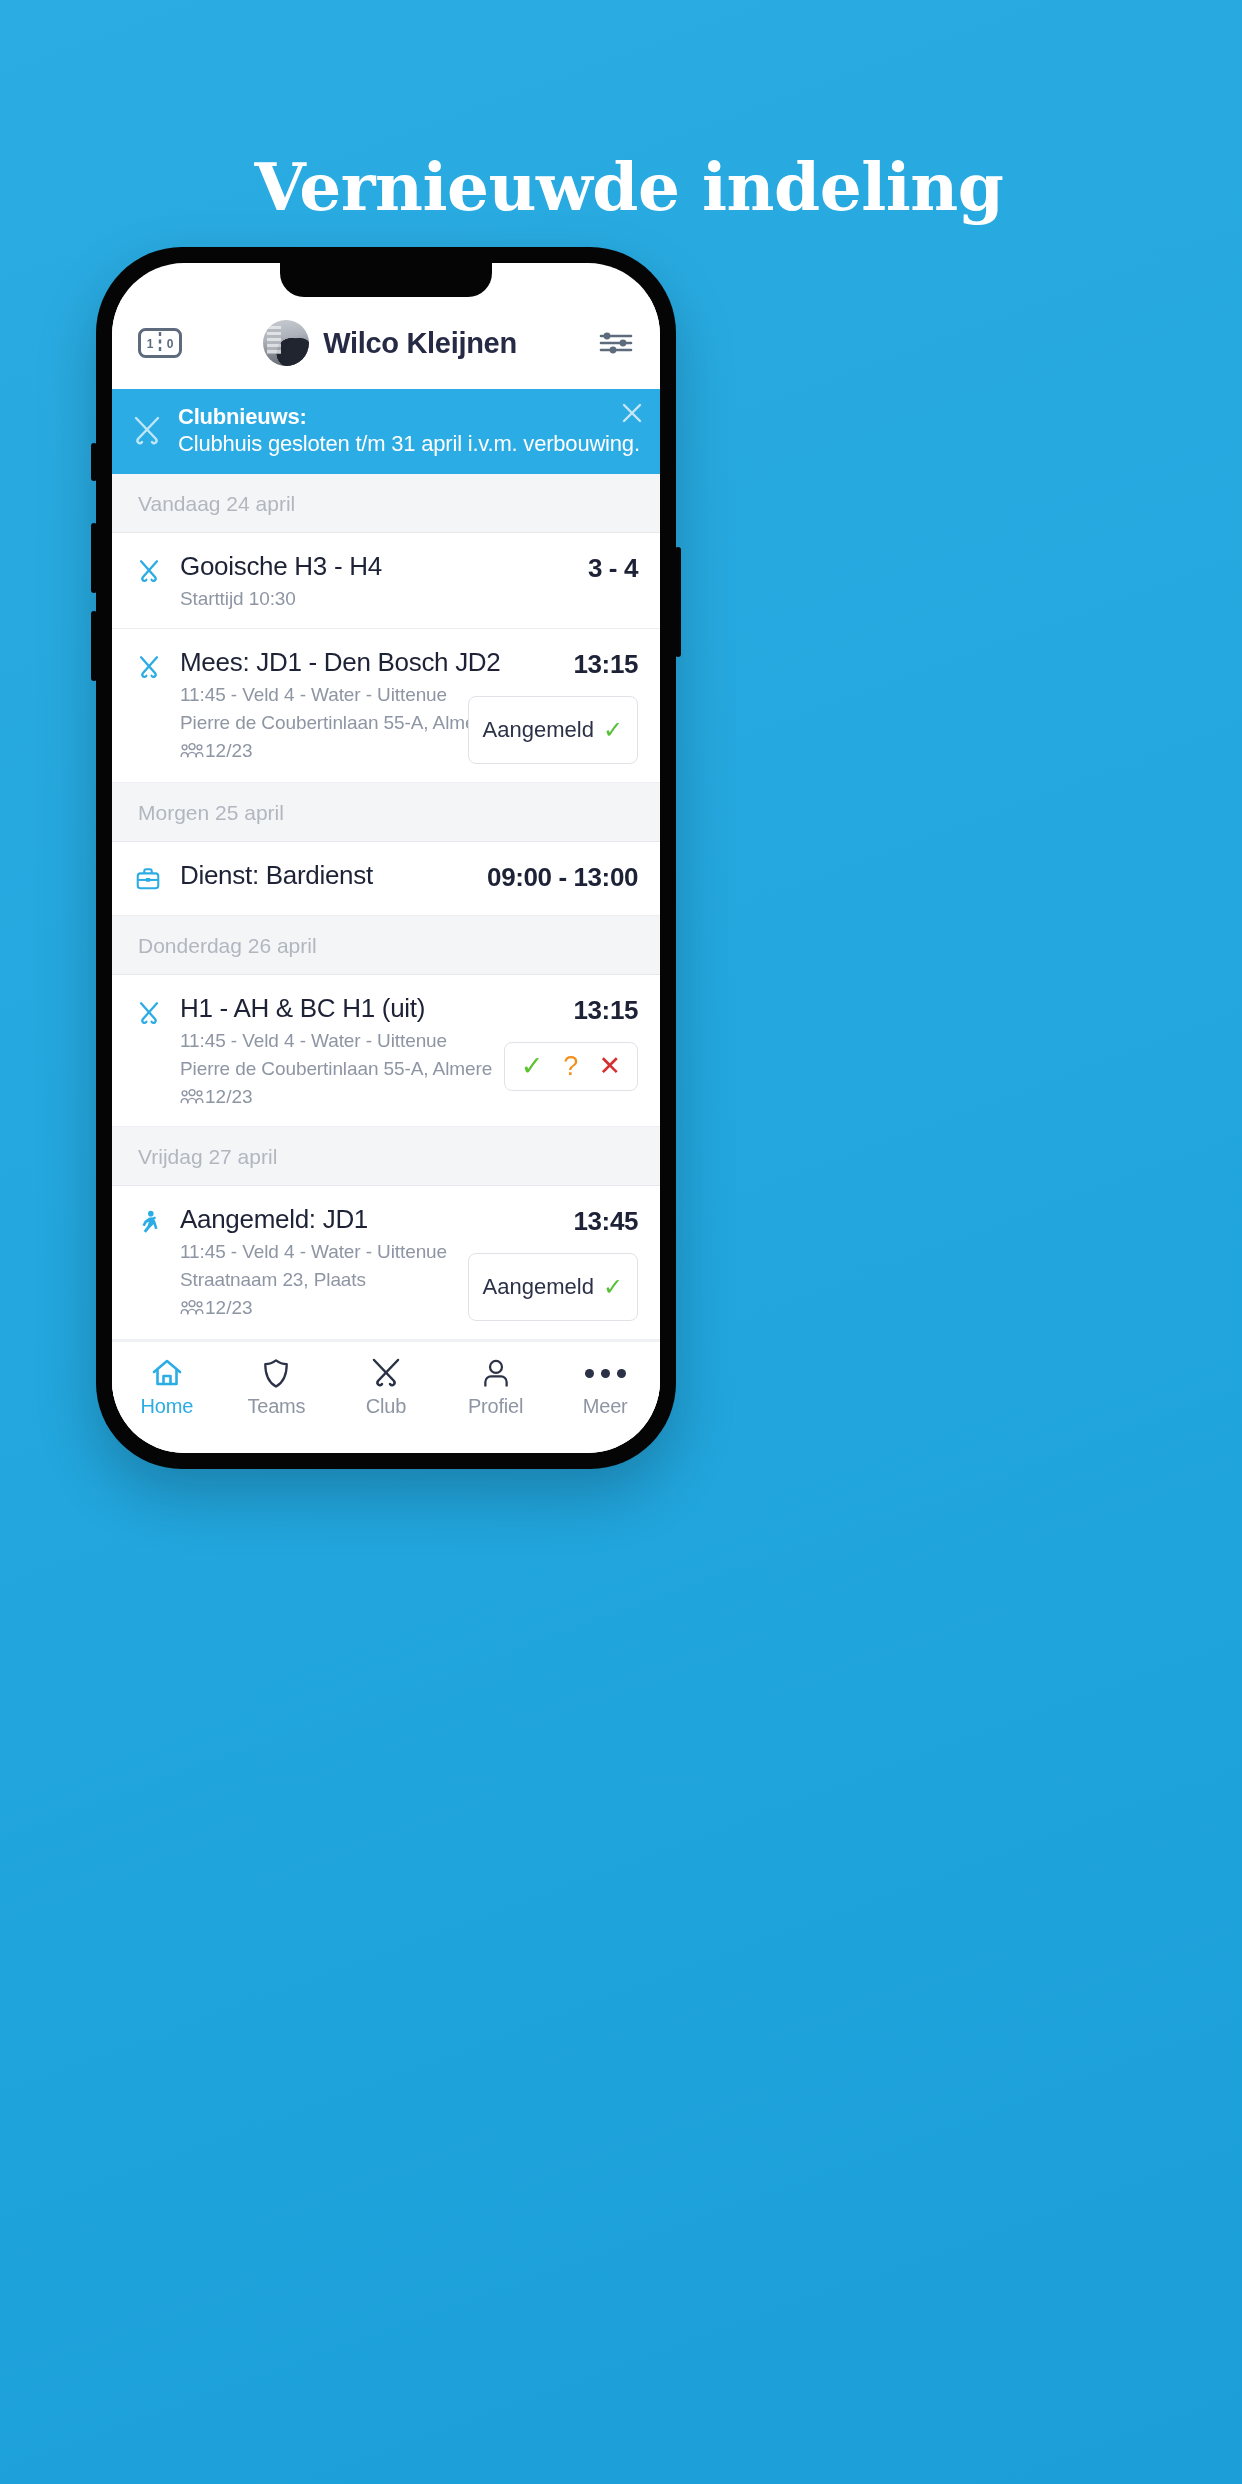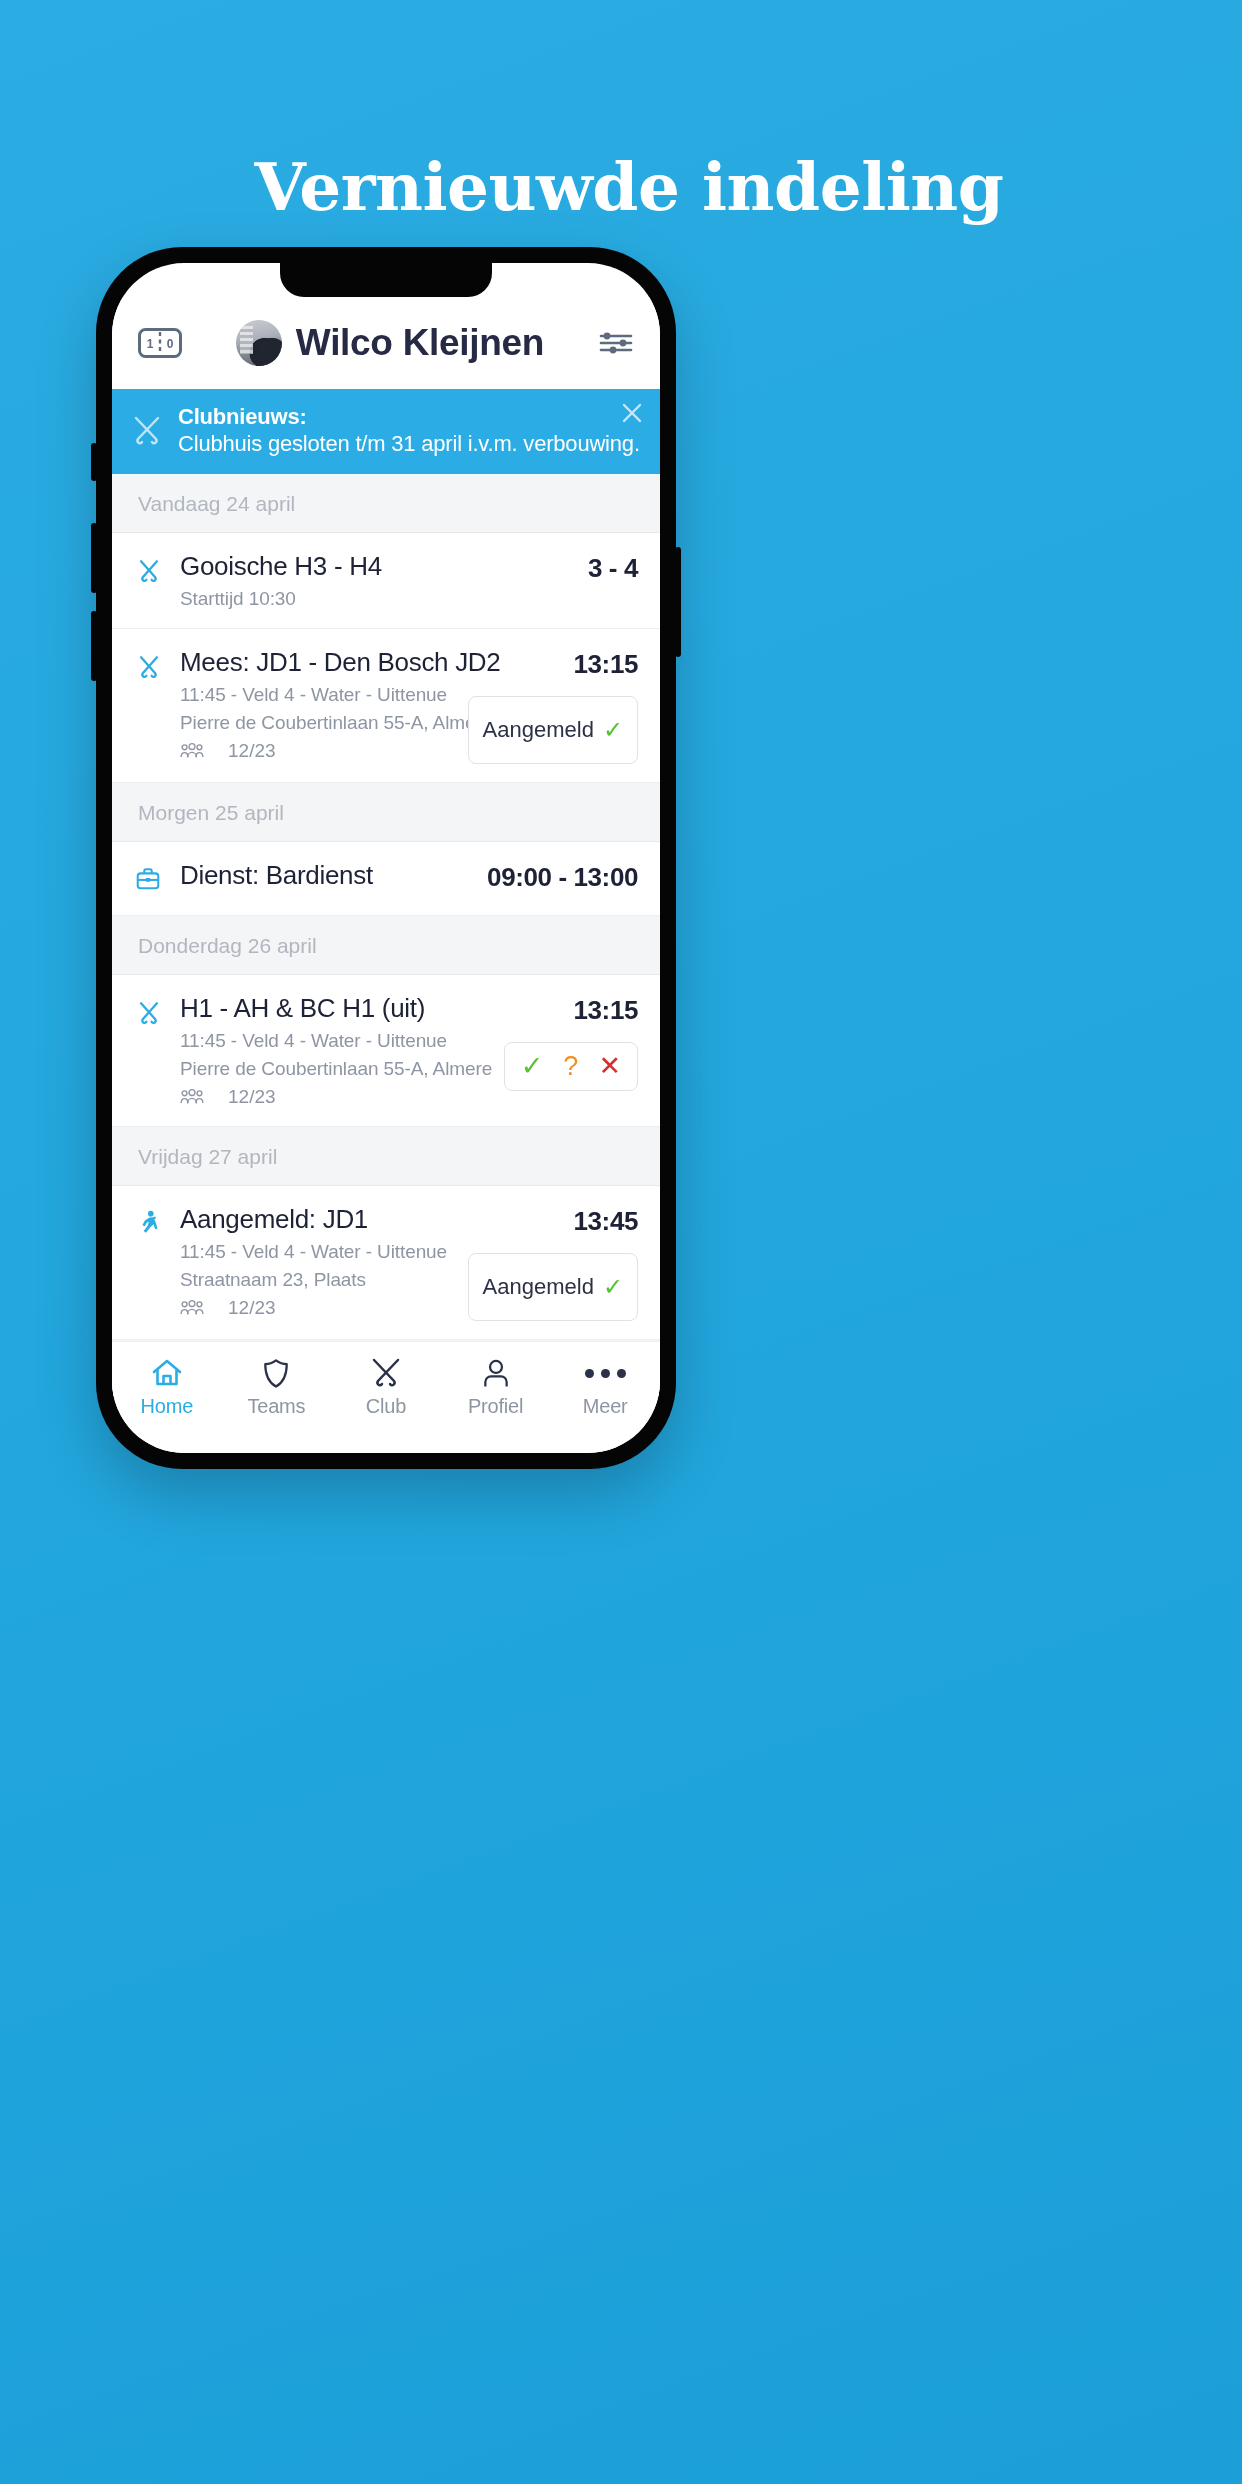--- a/index.html
+++ b/index.html
@@ -92,21 +92,21 @@
     position:absolute; left:8%; top:12%; width:30%; height:62%;
     background: repeating-linear-gradient(180deg,#e7e9ec 0 3px,#b4b8bf 3px 6px);
     opacity:.85;
   }
   .avatar::after {
     content:"";
     position:absolute; left:48%; top:40%; width:60%; height:70%;
     background:#20252f; border-radius:46% 46% 0 0;
   }
   .user-name {
-    font-size: 37px;
+    font-size: 29px;
     font-weight: bold;
     color: #262a45;
     letter-spacing: -0.3px;
     white-space: nowrap;
   }
   .sliders-icon { width: 36px; height: 30px; flex: 0 0 auto; }
 
   
   .banner {
     background: #2cace4;
@@ -153,21 +153,21 @@
     white-space: nowrap;
   }
   .event-sub {
     font-size: 19px;
     color: #8e95a3;
     margin-top: 6px;
     letter-spacing: -0.1px;
     white-space: nowrap;
   }
   .event-attend {
-    display: flex; align-items: center; gap: 24px;
+    display: flex; align-items: center; gap: 1px;
     font-size: 19px; color: #8e95a3; margin-top: 6px;
   }
   .event-right {
     flex: 0 0 auto;
     display: flex;
     flex-direction: column;
     align-items: flex-end;
     justify-content: flex-start;
     gap: 16px;
     min-width: 120px;

